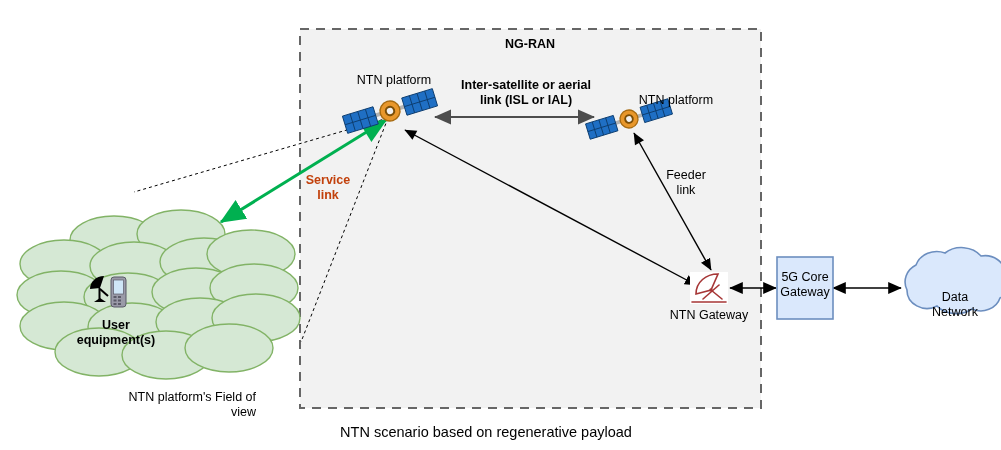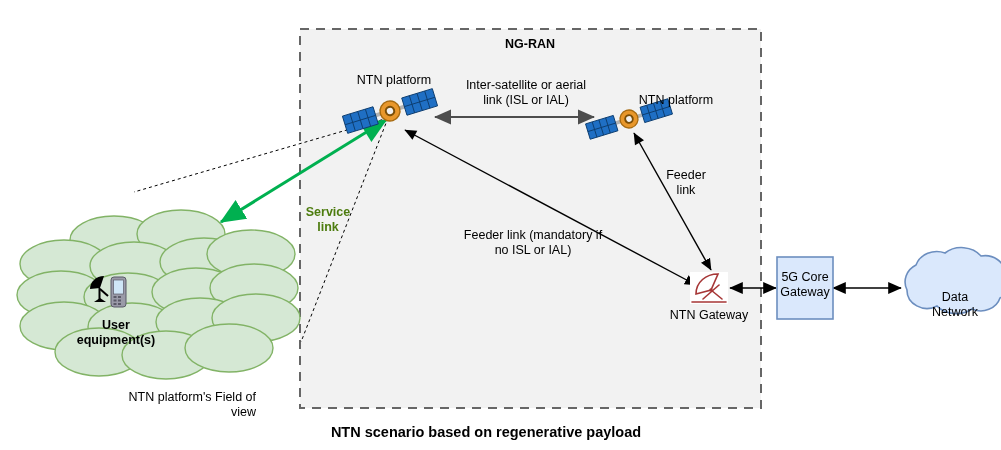--- a/index.html
+++ b/index.html
@@ -31,23 +31,23 @@
     position: absolute;
     font-family: "Liberation Sans", sans-serif;
     font-size: 12.5px;
     line-height: 15px;
     color: #000000;
     text-align: center;
     white-space: pre-line;
     pointer-events: none;
   }
   .lbl-bold { font-weight: bold; }
-  .lbl-green { color: #4d7c0f; font-weight: bold; margin-top: 32px; }
+  .lbl-green { color: #c2410c; font-weight: bold; }
   .lbl-caption {
-    font-weight: bold;
+    font-weight: normal;
     font-size: 14.5px;
   }
 </style>
 </head>
 <body>
 
 <div id="diagram-root">
 
   <svg class="canvas" viewBox="0 0 1001 450">
     <defs>
@@ -188,28 +188,26 @@
       </g>
     </g>
   </svg>
 
   <div class="lbl lbl-bold" style="left:434px; top:37px; width:160px;">NG-RAN</div>
 
   <div class="lbl" style="left:298px; top:73px; width:160px;">NTN platform</div>
 
   <div class="lbl" style="left:580px; top:93px; width:160px;">NTN platform</div>
 
-  <div class="lbl" style="left:414px; top:78px; width:192px;">Inter-satellite or aerial
+  <div class="lbl" style="left:414px; top:78px; width:192px;font-weight:bold;">Inter-satellite or aerial
 link (ISL or IAL)</div>
 
   <div class="lbl lbl-green" style="left:253px; top:173px; width:118px;">Service
 link</div>
 
-  <div class="lbl" style="left:406px; top:228px; width:222px;">Feeder link (mandatory if
-no ISL or IAL)</div>
 
   <div class="lbl" style="left:622px; top:168px; width:96px;">Feeder
 link</div>
 
   <div class="lbl" style="left:633px; top:308px; width:120px;">NTN Gateway</div>
 
   <div class="lbl" style="left:757px; top:270px; width:64px;">5G Core
 Gateway</div>
 
   <div class="lbl" style="left:898px; top:270px; width:82px;margin-top:20px;">Data

